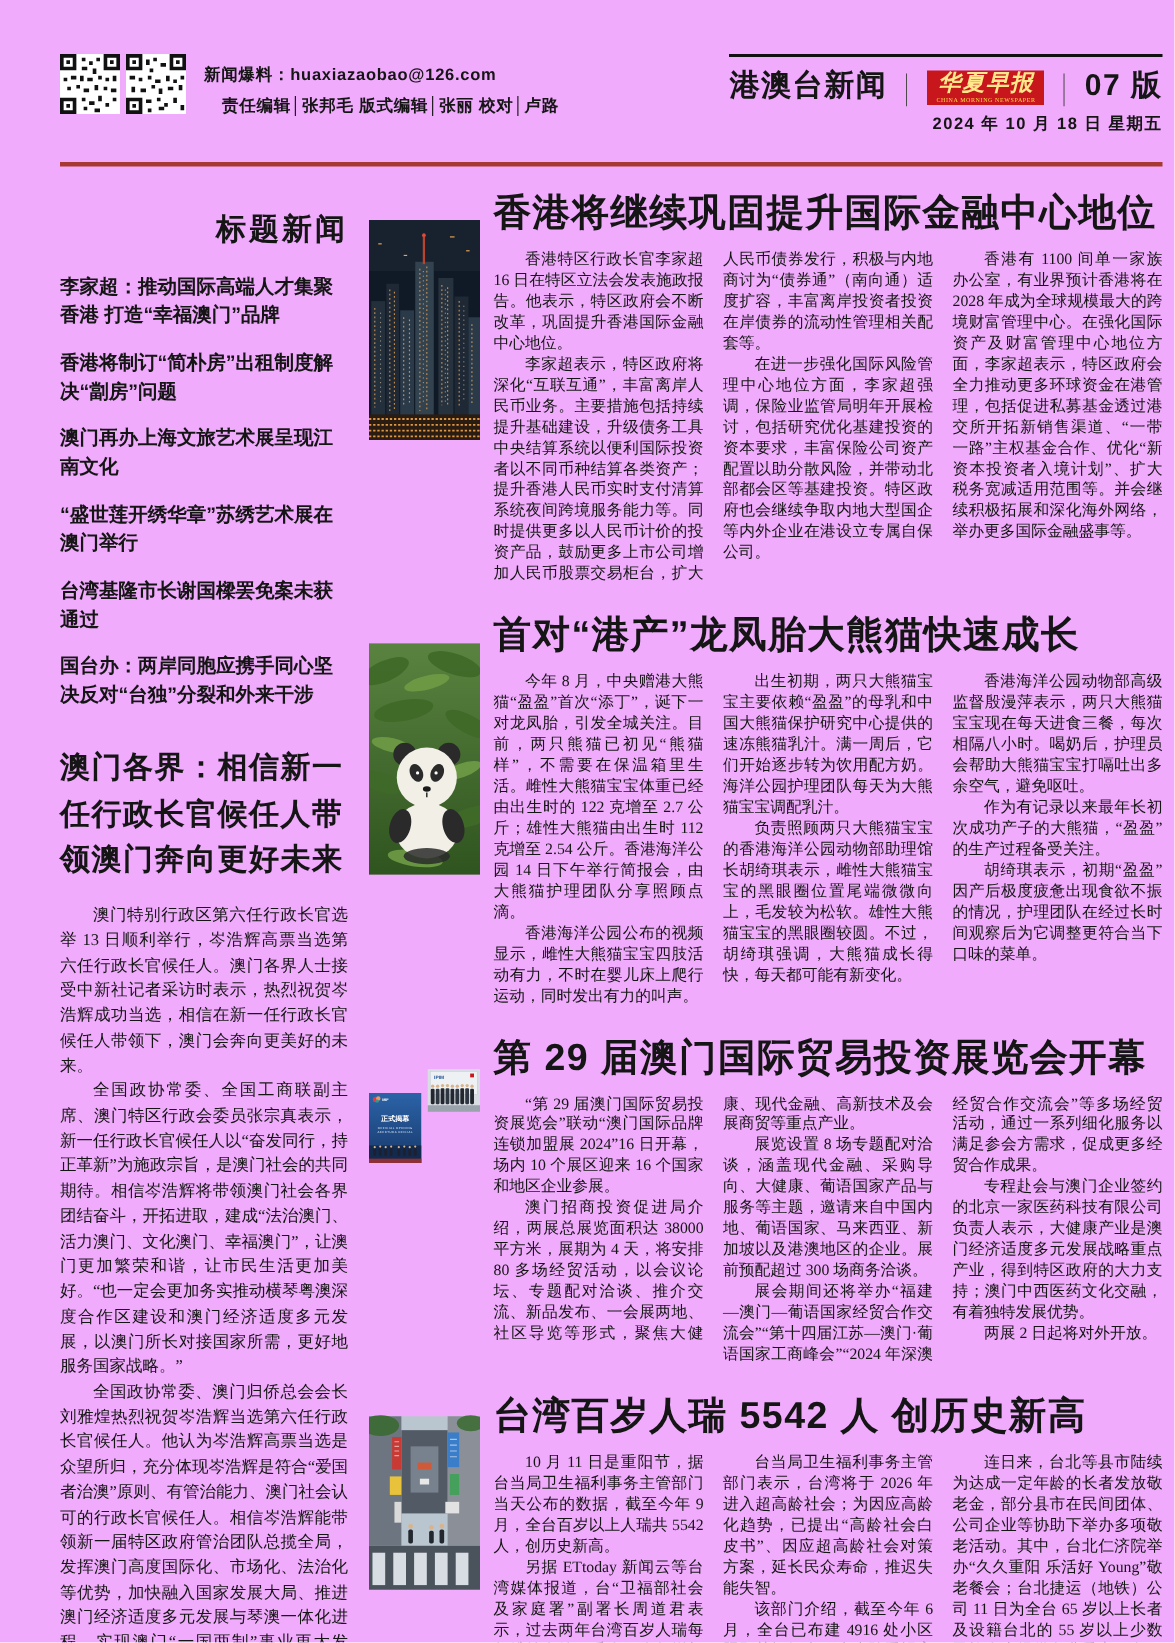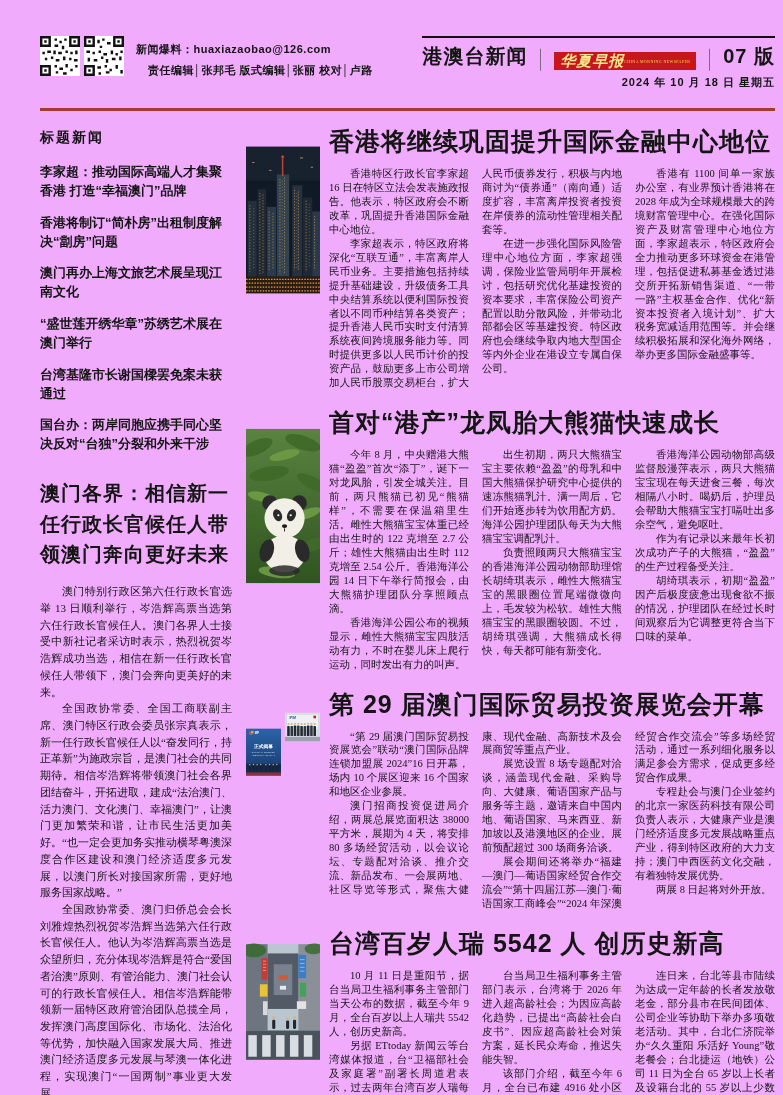--- a/index.html
+++ b/index.html
@@ -12,30 +12,30 @@
   .masthead{display:flex;justify-content:space-between;align-items:flex-start;height:66px;}
   .mast-left{display:flex;align-items:flex-start;gap:4px;}
   .qr{width:40px;height:40px;flex:none;}
   .tiplines{margin-left:8px;padding-top:6px;}
   .tipline{font-family:"Liberation Sans","DejaVu Sans",sans-serif;font-size:11px;font-weight:bold;letter-spacing:.5px;}
   .credits{font-family:"Liberation Sans","DejaVu Sans",sans-serif;font-size:11px;font-weight:bold;margin-top:6px;letter-spacing:.5px;margin-left:12px;}
   .mast-right{border-top:2px solid #111;padding-top:5px;min-width:250px;text-align:right;}
   .mast-title-row{display:flex;align-items:flex-end;justify-content:flex-end;gap:7px;}
   .section-name,.page-no{font-family:"Liberation Sans","DejaVu Sans",sans-serif;font-size:20px;font-weight:bold;letter-spacing:1px;}
   .vbar{font-size:18px;font-weight:100;color:#444;transform:scaleX(.5);}
-  .logo{display:inline-flex;flex-direction:row;align-items:center;background:#c8161d;color:#ffe98a;
+  .logo{display:inline-flex;flex-direction:column;align-items:center;background:#c8161d;color:#ffe98a;
         padding:2px 6px 1px;line-height:1;}
   .logo-main{font-size:15px;font-weight:bold;font-style:italic;letter-spacing:1px;}
   .logo-sub{font-size:4px;letter-spacing:.4px;margin-top:1px;color:#ffd94d;}
   .mast-date{font-family:"Liberation Sans","DejaVu Sans",sans-serif;font-size:11px;font-weight:bold;margin-top:5px;letter-spacing:1px;}
   .red-rule{height:3px;background:#a63a32;margin-top:6px;}
   
   .content{display:flex;margin-top:14px;}
   .sidebar{width:192px;flex:none;margin-right:14px;}
-  .sb-title{font-family:"Liberation Sans","DejaVu Sans",sans-serif;font-size:14px;font-weight:bold;margin:4px 0 16px;letter-spacing:2px;}
+  .sb-title{font-family:"Liberation Sans","DejaVu Sans",sans-serif;font-size:20px;font-weight:bold;margin:14px 0 16px;letter-spacing:2px;text-align:right;}
   .headlines{list-style:none;margin:0;padding:0;}
   .headlines li{font-family:"Liberation Sans","DejaVu Sans",sans-serif;font-size:13px;font-weight:bold;line-height:1.45;margin-bottom:13px;}
   .feature-title{font-size:20px;font-weight:bold;line-height:1.52;margin:24px 0 14px;letter-spacing:1px;}
   .feature-body p{font-size:11px;line-height:1.52;text-indent:2em;text-align:justify;margin:0;}
   
   .main-col{flex:1;min-width:0;}
   .article{display:flex;}
   .article + .article{margin-top:16px;}
   .photo-col{width:74px;flex:none;margin-right:9px;display:flex;flex-direction:row;gap:4px;}
   .photo-col svg{display:block;}
@@ -286,21 +286,21 @@
           </svg>
         </div>
         <div class="art-body">
           <h2 class="art-title">第 29 届澳门国际贸易投资展览会开幕</h2>
           <div class="art-cols">
               <p>“第 29 届澳门国际贸易投资展览会”联动“澳门国际品牌连锁加盟展 2024”16 日开幕，场内 10 个展区迎来 16 个国家和地区企业参展。</p>
               <p>澳门招商投资促进局介绍，两展总展览面积达 38000 平方米，展期为 4 天，将安排 80 多场经贸活动，以会议论坛、专题配对洽谈、推介交流、新品发布、一会展两地、社区导览等形式，聚焦大健康、现代金融、高新技术及会展商贸等重点产业。</p>
               <p>展览设置 8 场专题配对洽谈，涵盖现代金融、采购导向、大健康、葡语国家产品与服务等主题，邀请来自中国内地、葡语国家、马来西亚、新加坡以及港澳地区的企业。展前预配超过 300 场商务洽谈。</p>
               <p>展会期间还将举办“福建—澳门—葡语国家经贸合作交流会”“第十四届江苏—澳门·葡语国家工商峰会”“2024 年深澳经贸合作交流会”等多场经贸活动，通过一系列细化服务以满足参会方需求，促成更多经贸合作成果。</p>
               <p>专程赴会与澳门企业签约的北京一家医药科技有限公司负责人表示，大健康产业是澳门经济适度多元发展战略重点产业，得到特区政府的大力支持；澳门中西医药文化交融，有着独特发展优势。</p>
-              <p>两展 8 日起将对外开放。</p>
+              <p>两展 2 日起将对外开放。</p>
             </div>
         </div>
       </section>
 
       <section class="article">
         <div class="photo-col">
           <svg width="96" height="150" viewBox="0 0 96 150">
             <rect width="96" height="150" fill="#b9c6cf"></rect>
             <rect x="0" y="0" width="28" height="112" fill="#6d7580"></rect>
             <rect x="68" y="0" width="28" height="112" fill="#8a8f98"></rect>

